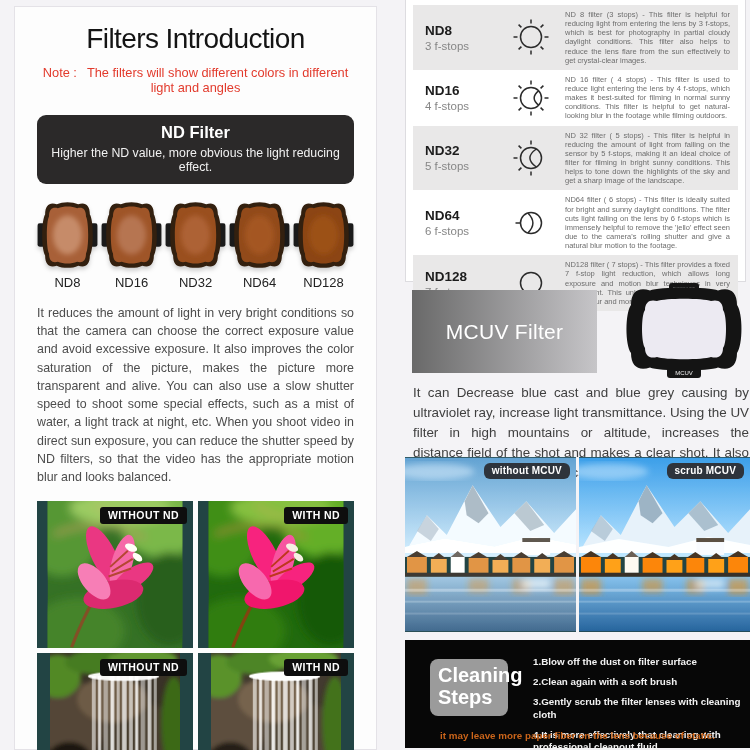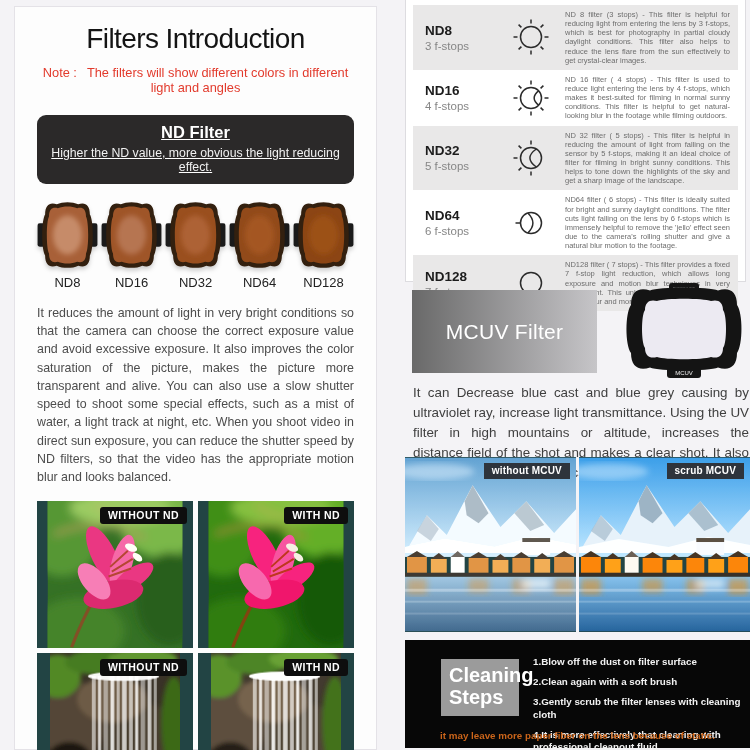--- a/index.html
+++ b/index.html
@@ -4,34 +4,34 @@
 <style>
   html,body{margin:0;padding:0;background:#eceaee;}
   .page{position:relative;width:750px;height:750px;background:#f4f3f6;overflow:hidden;
         font-family:"Liberation Sans",sans-serif;-webkit-font-smoothing:antialiased;}
   
   .left-card{position:absolute;left:14px;top:6px;width:363px;height:744px;background:#fdfdfd;
              border:1px solid #e4e2e7;box-sizing:border-box;padding:0 22px;}
   .page-title{margin:16px 0 0;text-align:center;font-size:28px;font-weight:400;color:#141414;letter-spacing:-0.6px;}
   .note-line{margin-top:10px;text-align:center;font-size:12.8px;color:#e23a2c;}
   .note-line .nl{margin-right:10px;}
-  .nd-banner{margin-top:20px;background:#2b2929;border-radius:9px;color:#fff;text-align:center;padding:8px 6px 10px;text-decoration:underline;}
+  .nd-banner{margin-top:20px;background:#2b2929;border-radius:9px;color:#fff;text-align:center;padding:8px 6px 10px;}
   .nd-banner-title{font-size:16.5px;font-weight:bold;}
   .nd-banner-sub{font-size:12.3px;margin-top:4px;color:#f1f1f1;}
   .filter-row{margin-top:15px;display:flex;justify-content:space-between;}
   .filter-chip{width:61px;text-align:center;}
   .filter-chip svg{width:61px;height:72px;display:block;filter:drop-shadow(0 3px 2px rgba(0,0,0,.18));}
   .filter-label{font-size:13px;color:#222;margin-top:4px;}
   .body-text{margin:14px 0 0;font-size:12.4px;line-height:1.47;color:#4c4c4c;text-align:justify;}
   .compare-grid{margin-top:15px;display:grid;grid-template-columns:1fr 1fr;gap:5px;}
   .photo{position:relative;height:147px;overflow:hidden;background:#244;}
   .photo svg{width:100%;height:100%;display:block;}
   .badge{position:absolute;top:6px;right:6px;background:#0e0e0e;color:#fff;font-size:10.5px;font-weight:bold;
          padding:2px 8px 3px;border-radius:3px;letter-spacing:.4px;white-space:nowrap;}
-  .badge.mc{background:#2e343c;font-weight:600;font-size:10px;border-radius:0;letter-spacing:.2px;}
+  .badge.mc{background:#2e343c;font-weight:600;font-size:10px;border-radius:6px;letter-spacing:.2px;}
   .f-bright{filter:brightness(1.07) saturate(.92);}
   .f-nd{filter:saturate(1.18) contrast(1.05) brightness(.97);}
   .w-plain{filter:contrast(1.06);}
   .w-nd{filter:brightness(1.07) saturate(1.04);}
   .m-without{filter:saturate(.8) brightness(1.07);}
   .m-with{filter:saturate(1.25) contrast(1.06);}
   
   .right-col{position:absolute;left:405px;top:0;width:345px;height:750px;}
   .nd-card{position:absolute;left:0;top:-14px;width:341px;height:296px;background:#ffffff;
            border:1px solid #dddce0;box-sizing:border-box;padding:18px 7px 6px;}
@@ -44,22 +44,22 @@
   .mcuv-header{position:absolute;top:290px;left:7px;display:flex;align-items:flex-start;}
   .mcuv-banner{width:185px;height:83px;background:linear-gradient(90deg,#696969,#c6c5c8);color:#fff;
                display:flex;align-items:center;justify-content:center;font-size:21px;letter-spacing:.3px;}
   .mcuv-product{width:134px;height:96px;margin-left:20px;margin-top:-7px;}
   .mcuv-text{position:absolute;top:383px;left:8px;width:336px;margin:0;font-size:13.4px;line-height:1.5;
              color:#3f3f3f;text-align:justify;}
   .mcuv-compare{position:absolute;top:457px;left:0;width:345px;display:grid;grid-template-columns:1fr 1fr;gap:3px;}
   .mcuv-compare .photo{height:175px;}
   
   .cleaning-box{position:absolute;top:640px;left:0;width:345px;height:108px;background:#070707;box-sizing:border-box;}
-  .clean-title{position:absolute;left:36px;top:19px;width:78px;background:#9b9b9b;color:#fff;
-               font-size:20px;font-weight:800;line-height:1.08;padding:6px 8px 8px;box-sizing:border-box;}
+  .clean-title{position:absolute;left:25px;top:19px;width:78px;background:#9b9b9b;color:#fff;
+               font-size:20px;font-weight:800;line-height:1.08;padding:6px 8px 8px;box-sizing:border-box;border-radius:8px;}
   .clean-steps{position:absolute;left:128px;top:8px;width:210px;margin:0;padding:0;list-style:none;}
   .clean-steps li{font-size:9.8px;font-weight:600;color:#f2f2f2;margin-top:8px;line-height:1.25;}
   .clean-note{position:absolute;left:0;bottom:5px;width:100%;text-align:center;color:#c9641a;
               font-size:9.8px;font-weight:bold;line-height:1.3;}
   .defs-hidden{position:absolute;width:0;height:0;overflow:hidden;}
 </style>
 </head>
 <body>
 
 <svg class="defs-hidden" aria-hidden="true">

